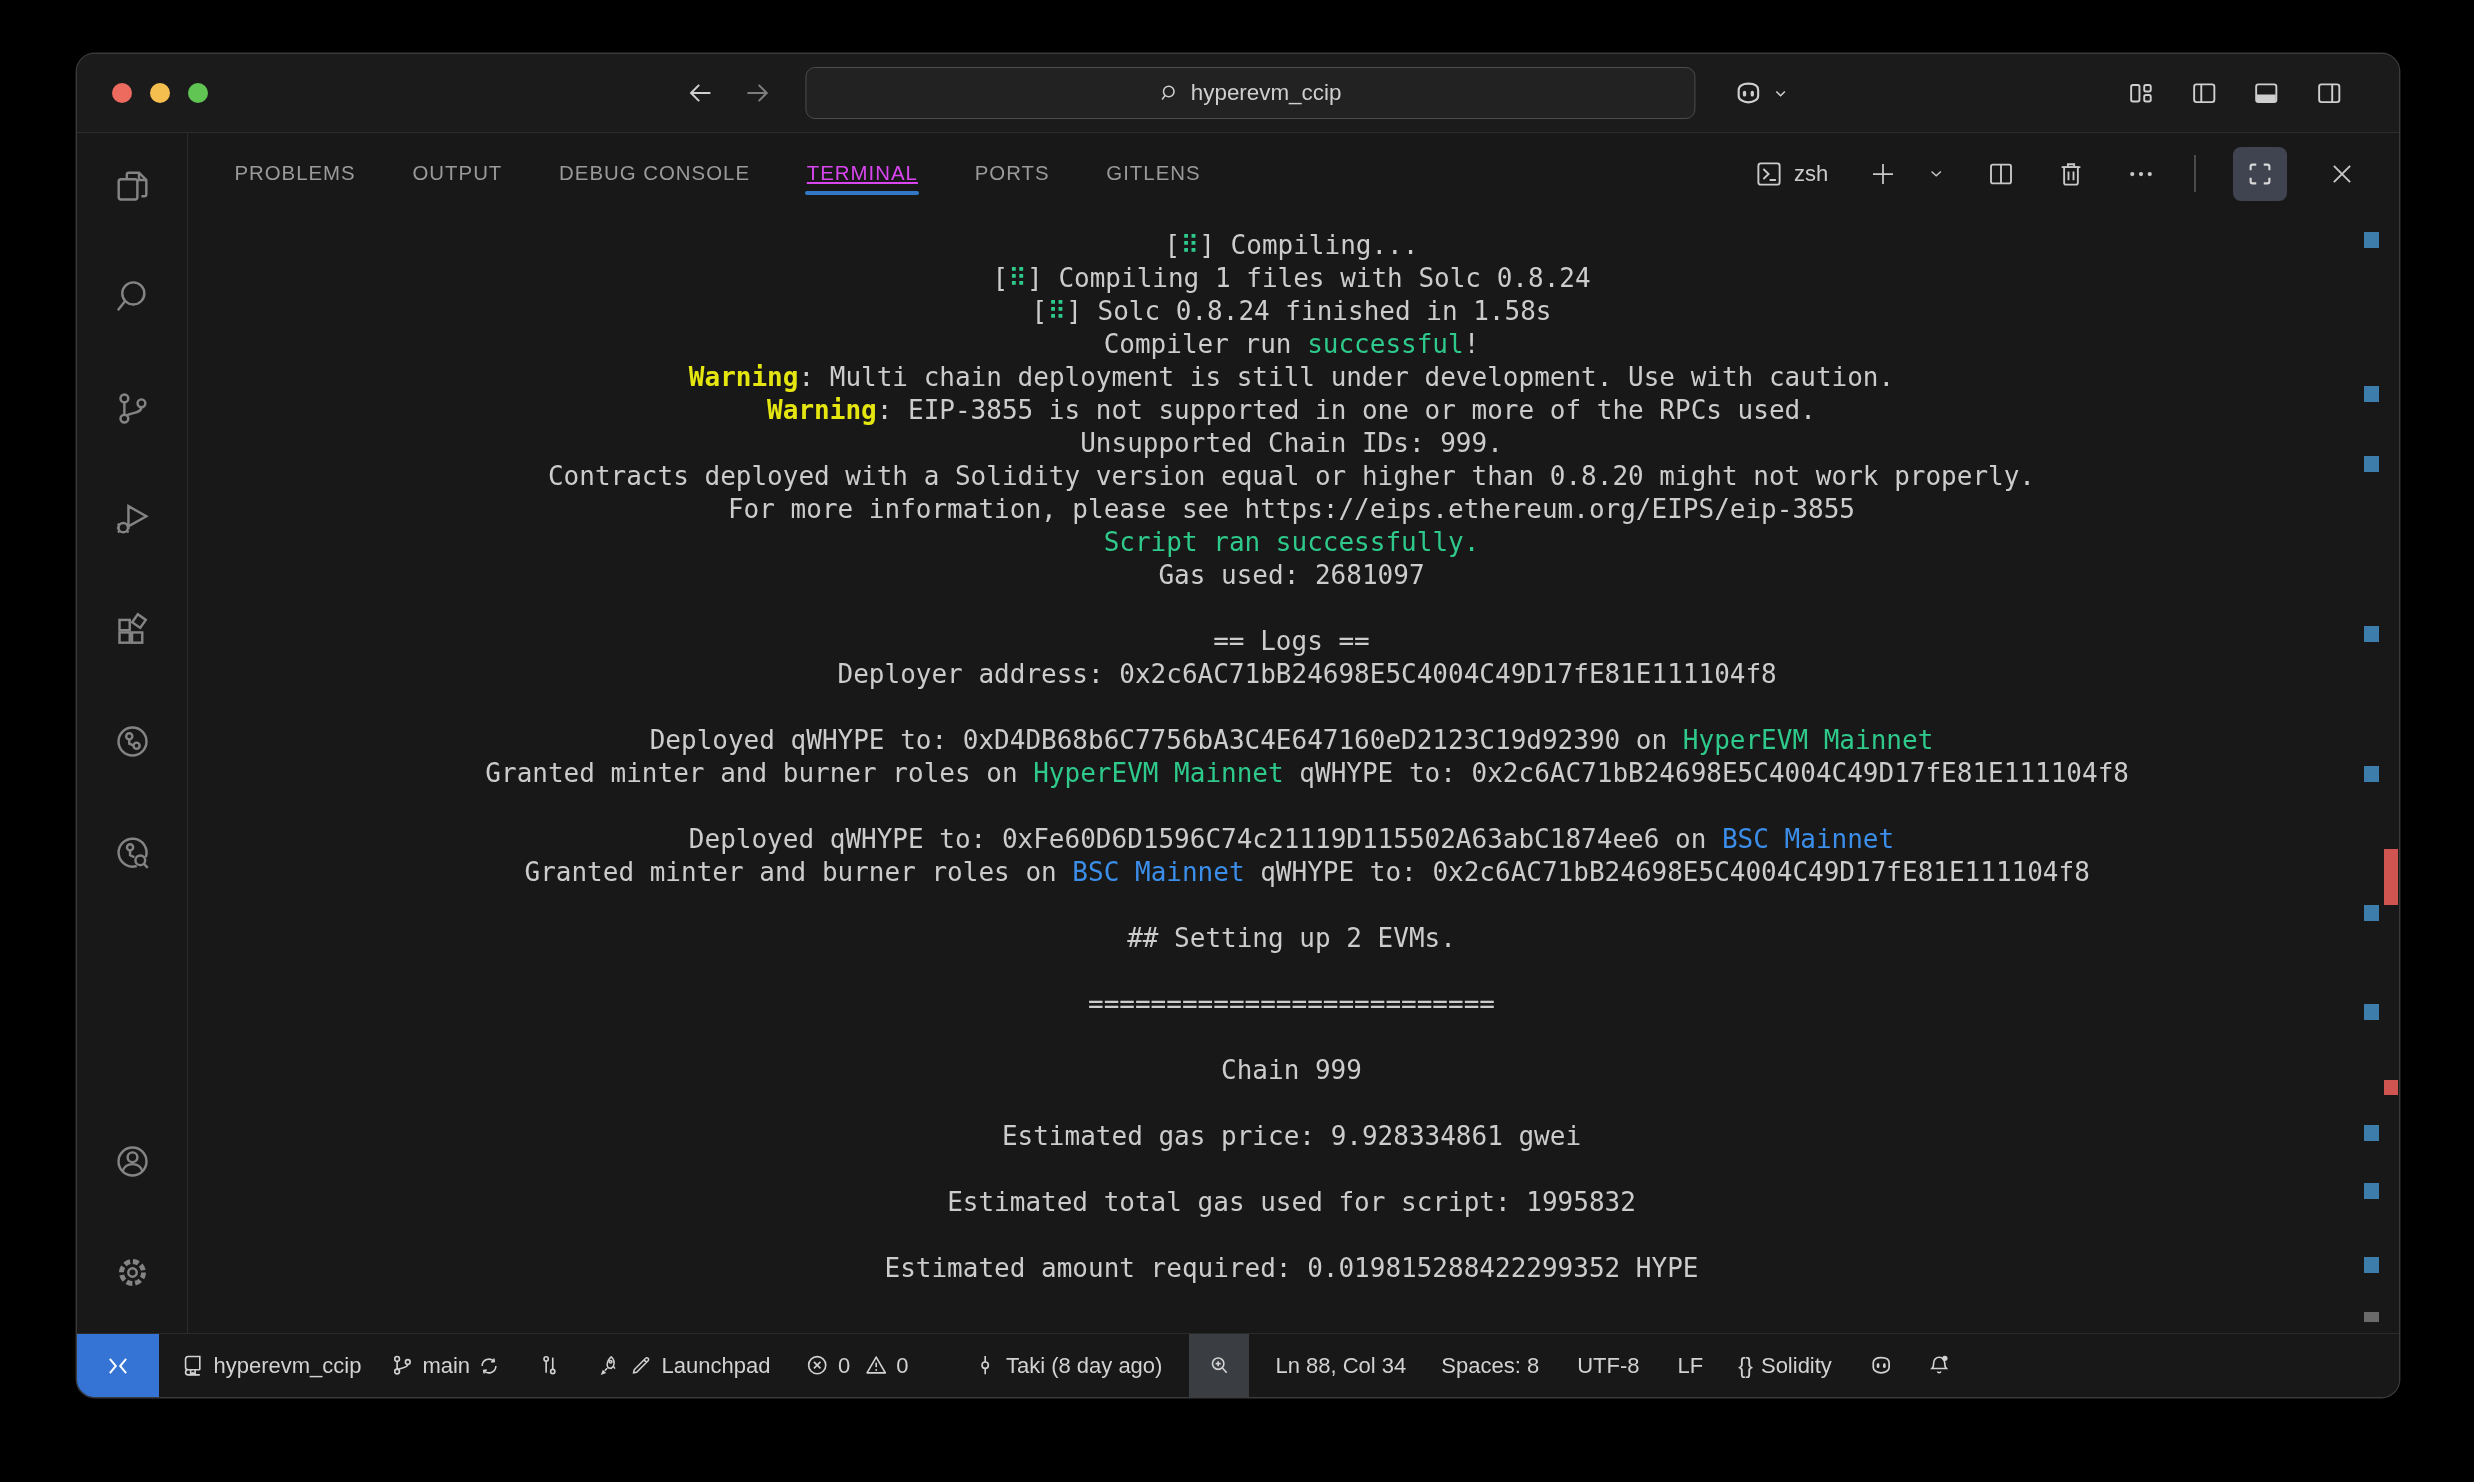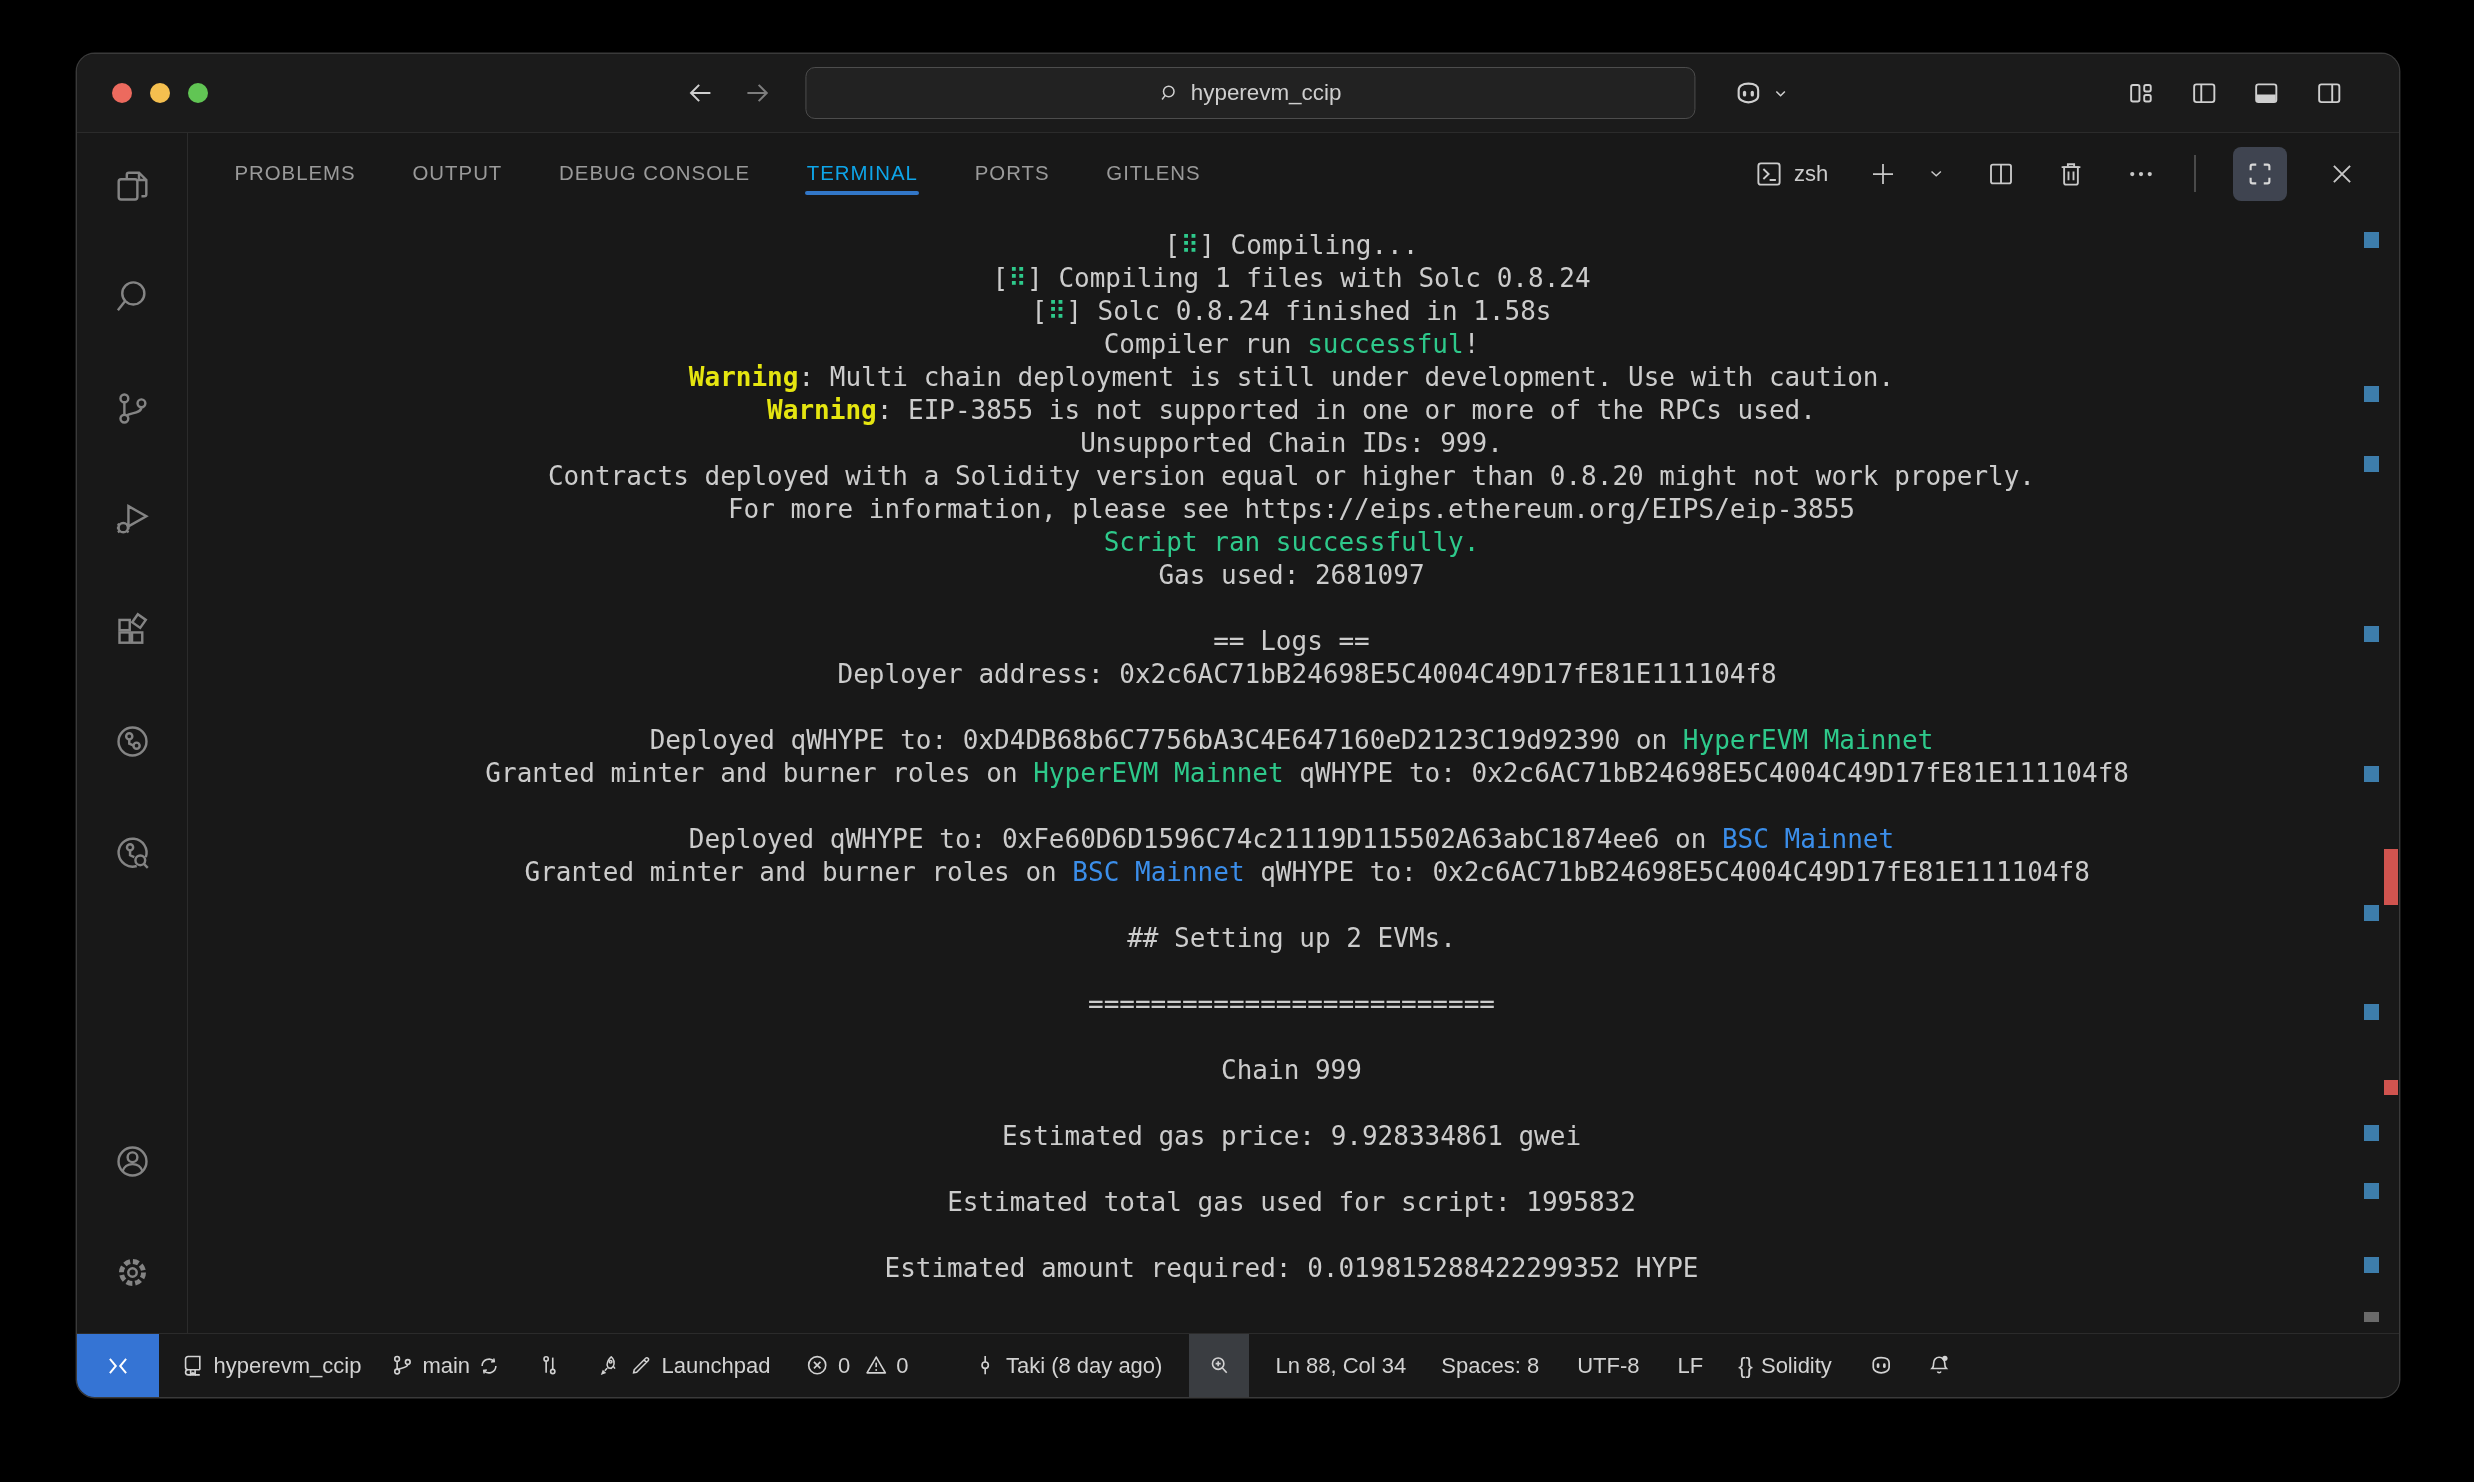--- a/index.html
+++ b/index.html
@@ -39,21 +39,21 @@
   .ab-icon{width:39px;height:39px;margin-bottom:72px;}
   .ab-bottom{margin-top:auto;display:flex;flex-direction:column;align-items:center;}
   .ab-bottom .ab-icon{margin-bottom:0;}
   .ab-bottom .gear{margin-top:72px;margin-bottom:41px;}
   .panel{flex:1;display:flex;flex-direction:column;min-width:0;position:relative;text-align:center;}
   
   .tabsrow{height:81px;flex:0 0 auto;display:flex;align-items:center;
     padding-left:45px;position:relative;}
   .tab{font-size:20.4px;letter-spacing:1px;color:var(--dim);margin-right:54px;
     position:relative;padding:15px 1.4px;}
-  .tab.active{color:#0ea5e9;}
+  .tab.active{color:#d946ef;text-decoration:underline;}
   .tab.active::after{content:"";position:absolute;left:0;right:0;bottom:5.4px;height:3.4px;
     background:var(--accent);border-radius:2px;}
   .toolbar{position:absolute;right:42px;top:0;height:100%;display:flex;
     align-items:center;gap:40px;color:var(--toolicon);}
   .shell{display:flex;align-items:center;gap:9.5px;font-size:22px;color:#cccccc;}
   .t-ic{width:30px;height:30px;}
   .t-ic.sm{width:20.4px;height:20.4px;}
   .tdivider{width:2px;height:37px;background:#4a4a4a;margin:0 -2.7px;}
   .maxchip{width:54px;height:54px;background:#3f4450;border-radius:8.1px;
     display:grid;place-items:center;}

